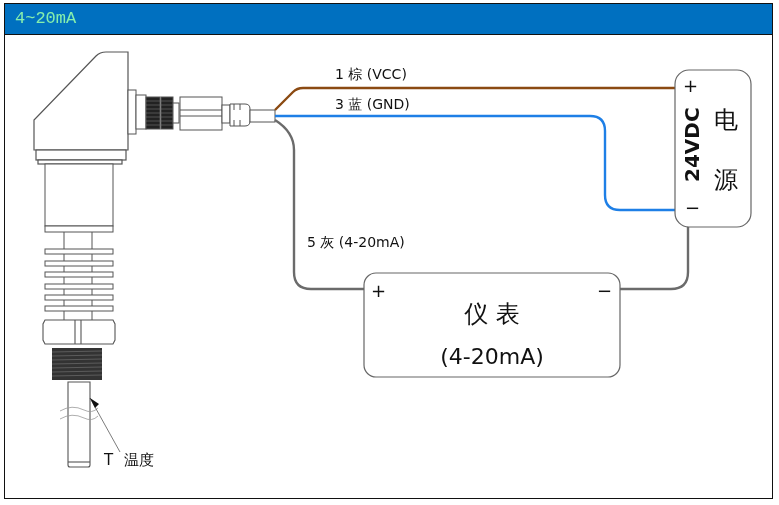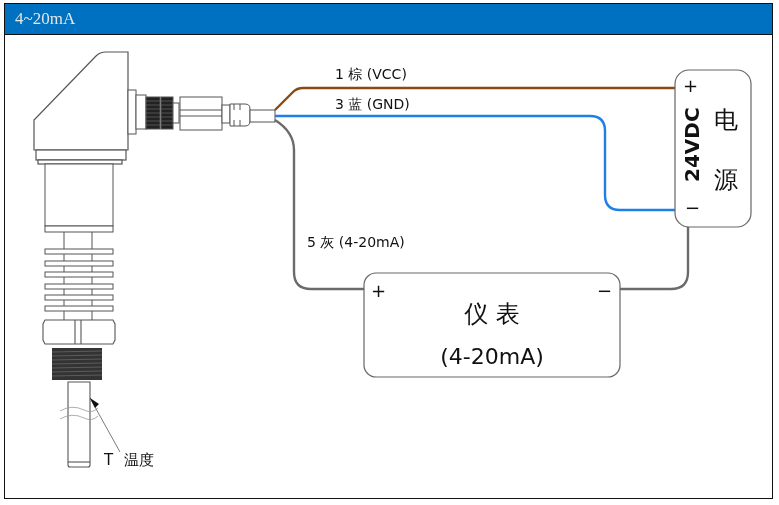--- a/index.html
+++ b/index.html
@@ -1,19 +1,19 @@
 <!DOCTYPE html>
 <html><head>
 <meta charset="utf-8">
 <style>
   html,body{margin:0;padding:0;background:#fff;}
   body{width:779px;height:505px;position:relative;overflow:hidden;font-family:"DejaVu Sans","Liberation Sans",sans-serif;}
   .panel{position:absolute;left:4px;top:3px;width:769px;height:496px;border:1.5px solid #111;box-sizing:border-box;background:#fff;}
   .titlebar{position:absolute;left:0;top:0;right:0;height:31px;background:#0070c0;border-bottom:1.5px solid #111;box-sizing:border-box;}
-  .titlebar span{position:absolute;left:10px;top:5px;color:#e5e5e5;font-family:Liberation Serif, serif;font-size:17px;}
+  .titlebar span{position:absolute;left:10px;top:5px;color:#86efac;font-family:Liberation Mono, monospace;font-size:17px;}
   svg.diagram{position:absolute;left:0;top:0;}
   .lbl{font-family:"DejaVu Sans","Liberation Sans",sans-serif;fill:#111;}
 </style>
 </head>
 <body>
 
 <div class="panel">
   <div class="titlebar">
     <span>4~20mA</span>
   </div>

